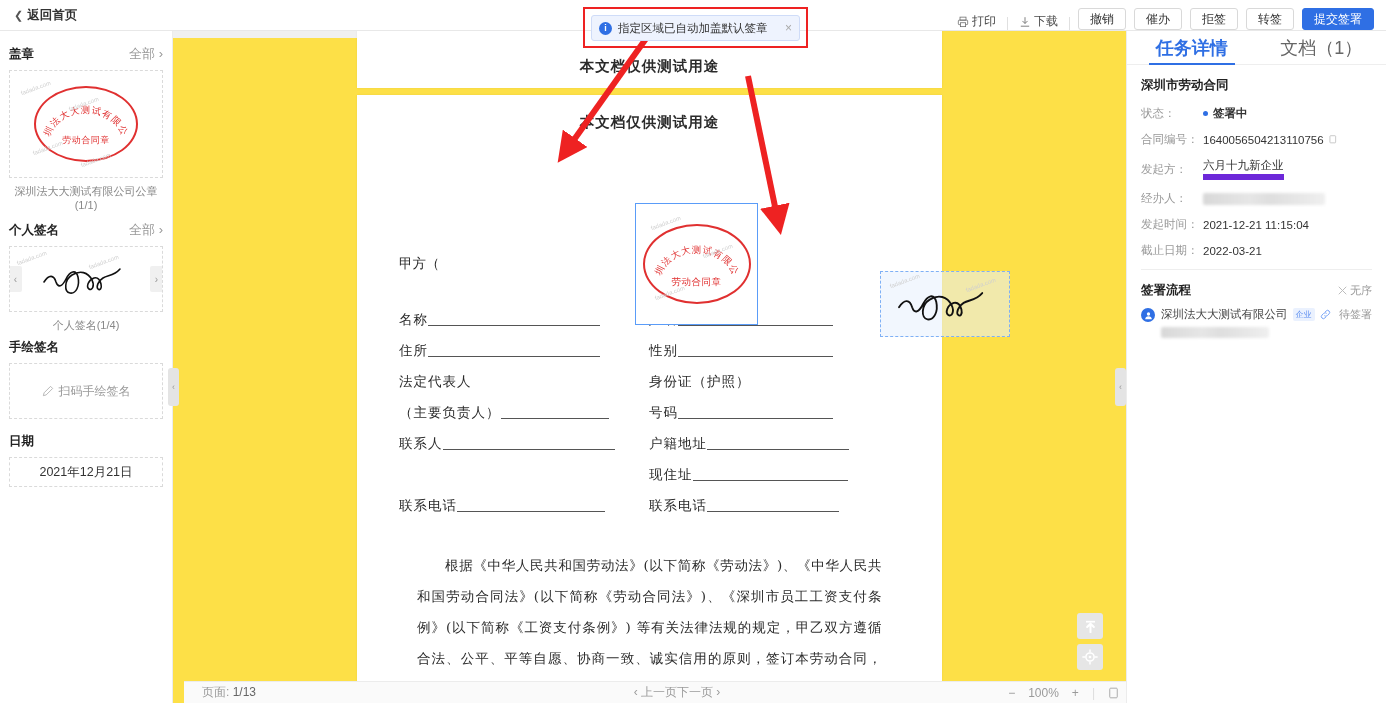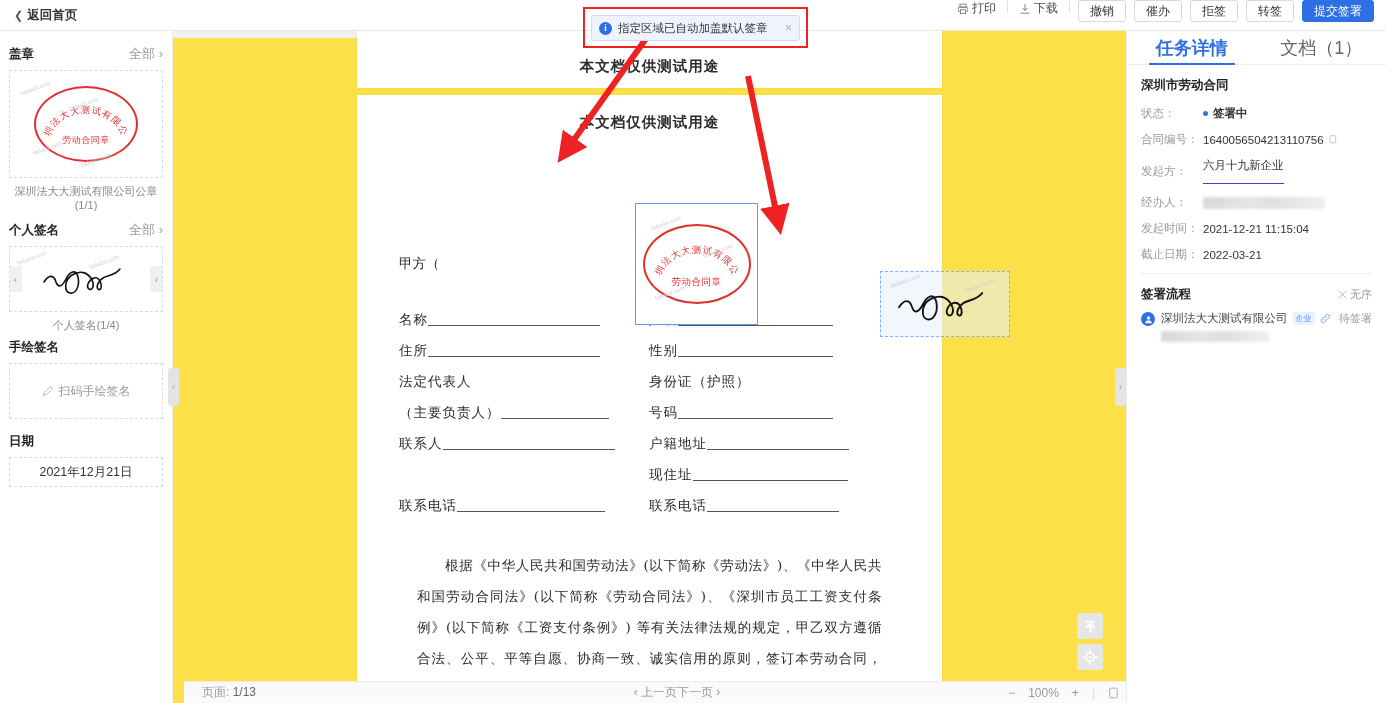--- a/index.html
+++ b/index.html
@@ -16,21 +16,21 @@
     background: #fff; border-bottom: 1px solid #e8e8e8;
     display: flex; align-items: center; z-index: 40;
   }
   .back-home {
     display: flex; align-items: center; gap: 4px;
     margin-left: 14px; font-size: 12.5px; color: #333; font-weight: 600;
     cursor: pointer; white-space: nowrap;
   }
   .back-home .chev { font-size: 11px; color:#555; }
   .header-right {
-    margin-left: auto; display: flex; align-items: flex-start;
+    margin-left: auto; display: flex; align-items: flex-end;
     gap: 0px; padding-right: 12px; height: 100%;
   }
   .tool-link {
     display: flex; align-items: center; gap: 3px;
     font-size: 12px; color: #4a4a4a; padding: 0 11px; cursor: pointer;
     white-space: nowrap;
   }
   .tool-sep { width: 1px; height: 13px; background: #e0e0e0; }
   .hbtn {
     height: 22px; min-width: 48px; padding: 0 11px;
@@ -207,21 +207,21 @@
   .row .k { color: #999; width: 62px; flex: 0 0 auto; white-space: nowrap; }
   .row .v { color: #333; display:flex; align-items:center; gap: 5px; white-space: nowrap; }
   .dot { width: 5px; height: 5px; border-radius: 50%; background: #2f6fe4; display:inline-block; }
   .copy-ic { color:#bbb; font-size: 10px; cursor: pointer; }
   .blurred {
     display:inline-block; height: 11px; width: 108px;
     background: linear-gradient(90deg,#d8d8d8 0%,#e6e6e6 38%,#dedede 55%,#efefef 100%);
     border-radius: 2px; filter: blur(1.4px);
   }
   .blurred.wide { width: 122px; height: 12px; }
-  .underline-val { border-bottom: 1px solid #6d28d9; padding-bottom: 10px; }
+  .underline-val { border-bottom: 6px solid #6d28d9; padding-bottom: 1px; }
   .rdivider { height: 1px; background: #eee; margin: 6px 0 0 0; }
   .flow-head {
     display:flex; align-items:center; justify-content: space-between;
     padding: 12px 0 8px 0;
   }
   .flow-title { font-size: 12.5px; font-weight: bold; color: #222; }
   .flow-order { font-size: 11px; color: #999; display:flex; align-items:center; gap:3px; }
   .flow-item { display: flex; align-items: flex-start; gap: 6px; }
   .avatar {
     width: 14px; height: 14px; border-radius: 50%; background: #2f6fe4;

